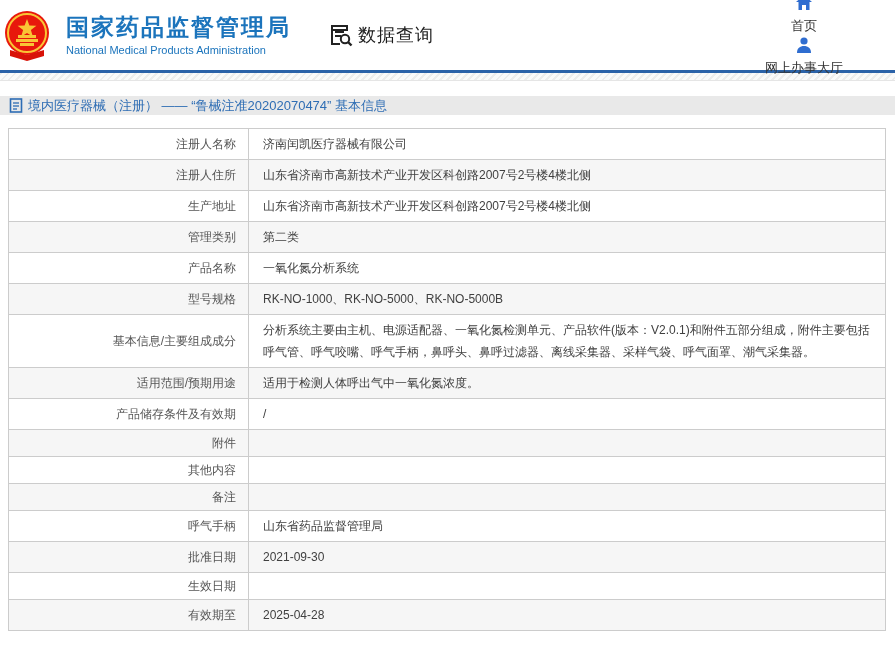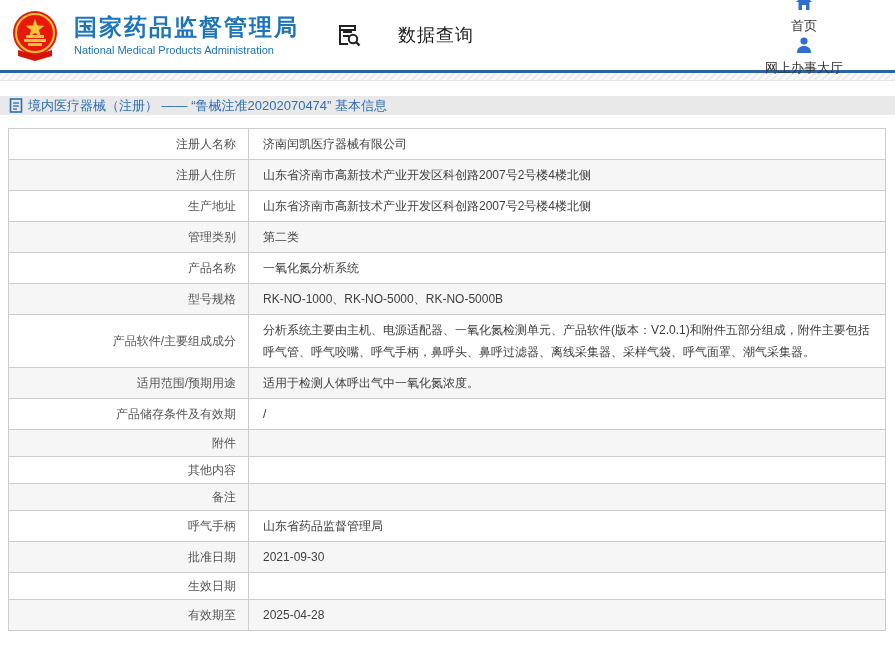--- a/index.html
+++ b/index.html
@@ -10,21 +10,20 @@
     color: #333;
   }
   .page { width: 895px; height: 647px; overflow: hidden; background: #fff; }
 
   
   .header {
     height: 70px;
     display: flex;
     align-items: center;
     background: #fff;
-    padding-left: 8px;
   }
   .logo {
     width: 54px; height: 54px;
     flex: 0 0 54px;
   }
   .title-block { margin-left: 12px; }
   .title-cn {
     font-size: 23px;
     font-weight: bold;
     color: #1b74bc;
@@ -40,21 +39,20 @@
     display: flex;
     align-items: center;
     margin-left: 38px;
     cursor: pointer;
   }
   .data-query .dq-icon { width: 24px; height: 24px; margin-right: 5px; }
   .dq-label {
     font-size: 18px;
     color: #1c1c1c;
     letter-spacing: 1px;
-    margin-left: 32px;
   }
   .header-spacer { flex: 1; }
   .nav { display: flex; align-items: center; margin-right: 18px; flex-direction: column; }
   .nav-item {
     display: flex;
     flex-direction: column;
     align-items: center;
     margin-right: 34px;
     cursor: pointer;
   }
@@ -204,21 +202,21 @@
     </div>
     <div class="row">
       <div class="cell-label">产品名称</div>
       <div class="cell-value">一氧化氮分析系统</div>
     </div>
     <div class="row">
       <div class="cell-label">型号规格</div>
       <div class="cell-value">RK-NO-1000、RK-NO-5000、RK-NO-5000B</div>
     </div>
     <div class="row">
-      <div class="cell-label">产品软件/主要组成成分</div>
+      <div class="cell-label">基本信息/主要组成成分</div>
       <div class="cell-value multiline">分析系统主要由主机、电源适配器、一氧化氮检测单元、产品软件(版本：V2.0.1)和附件五部分组成，附件主要包括呼气管、呼气咬嘴、呼气手柄，鼻呼头、鼻呼过滤器、离线采集器、采样气袋、呼气面罩、潮气采集器。</div>
     </div>
     <div class="row">
       <div class="cell-label">适用范围/预期用途</div>
       <div class="cell-value">适用于检测人体呼出气中一氧化氮浓度。</div>
     </div>
     <div class="row">
       <div class="cell-label">产品储存条件及有效期</div>
       <div class="cell-value">/</div>
     </div>

